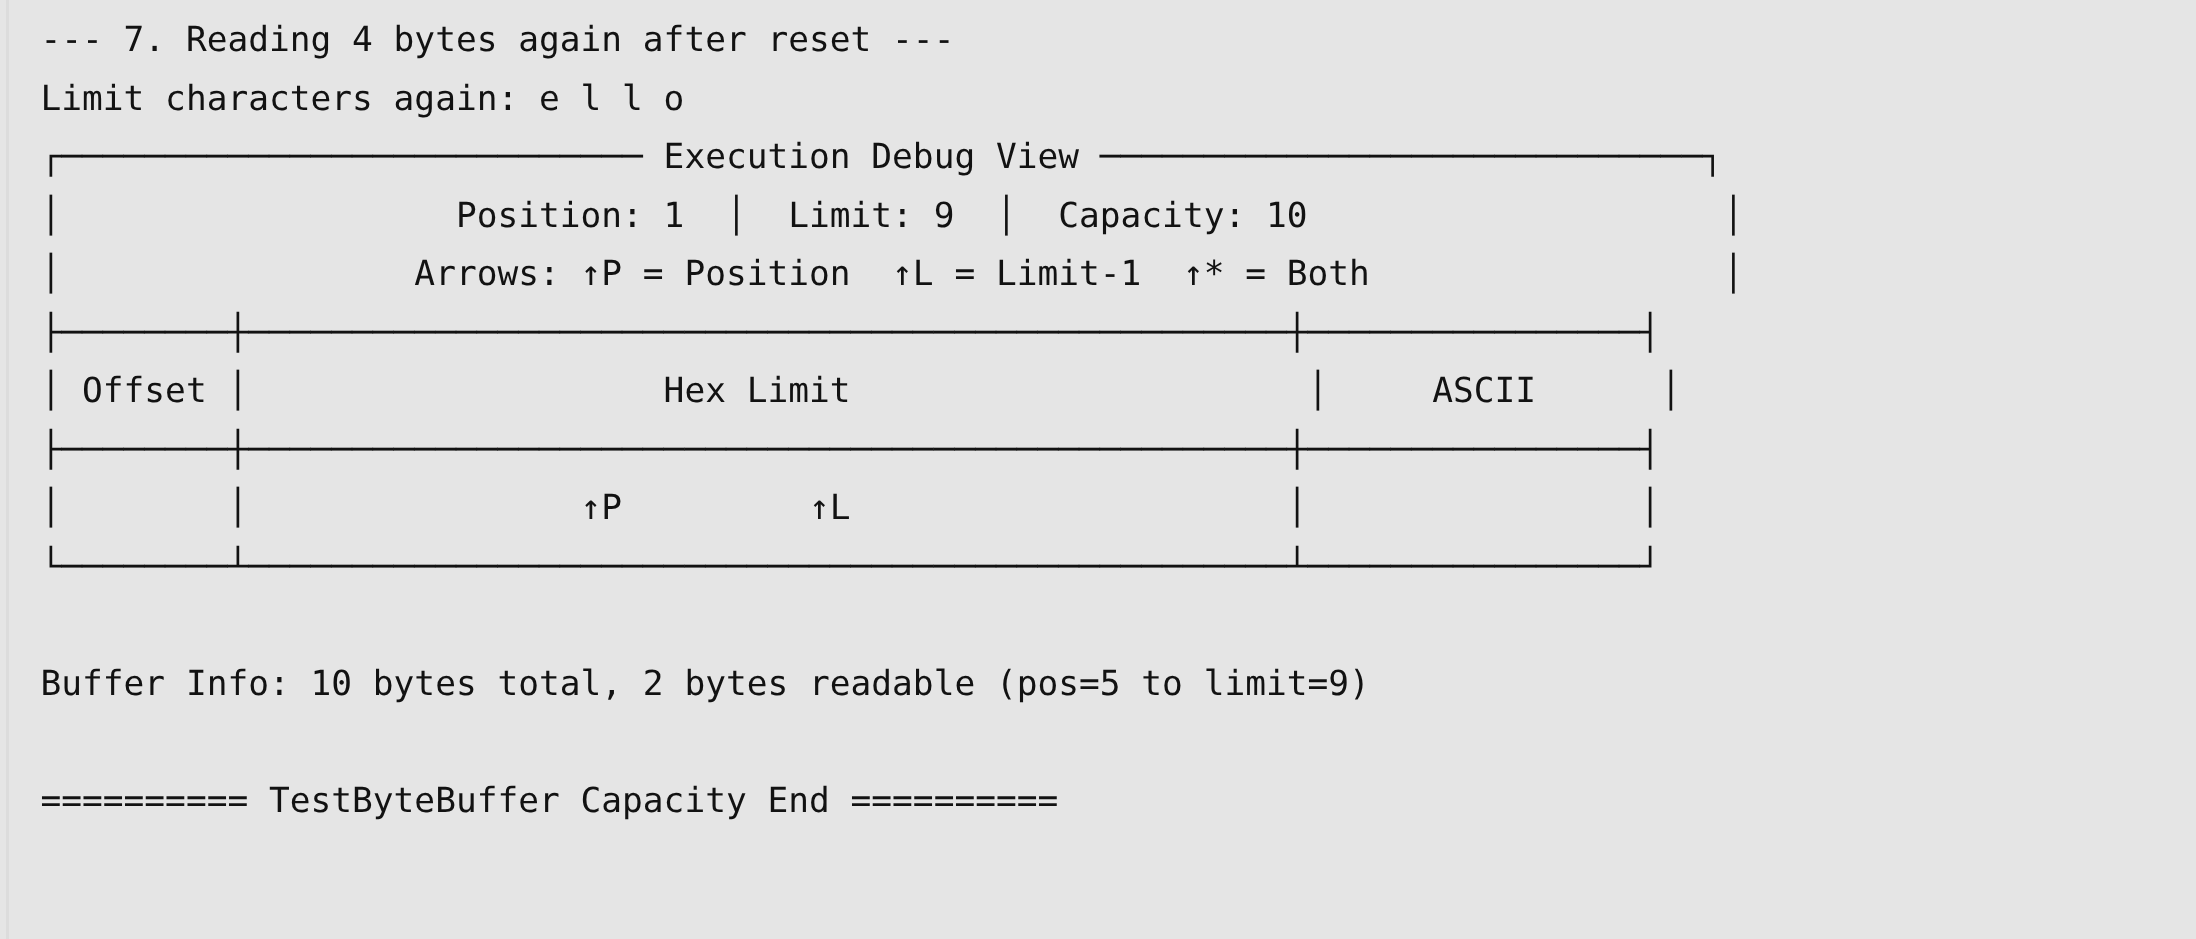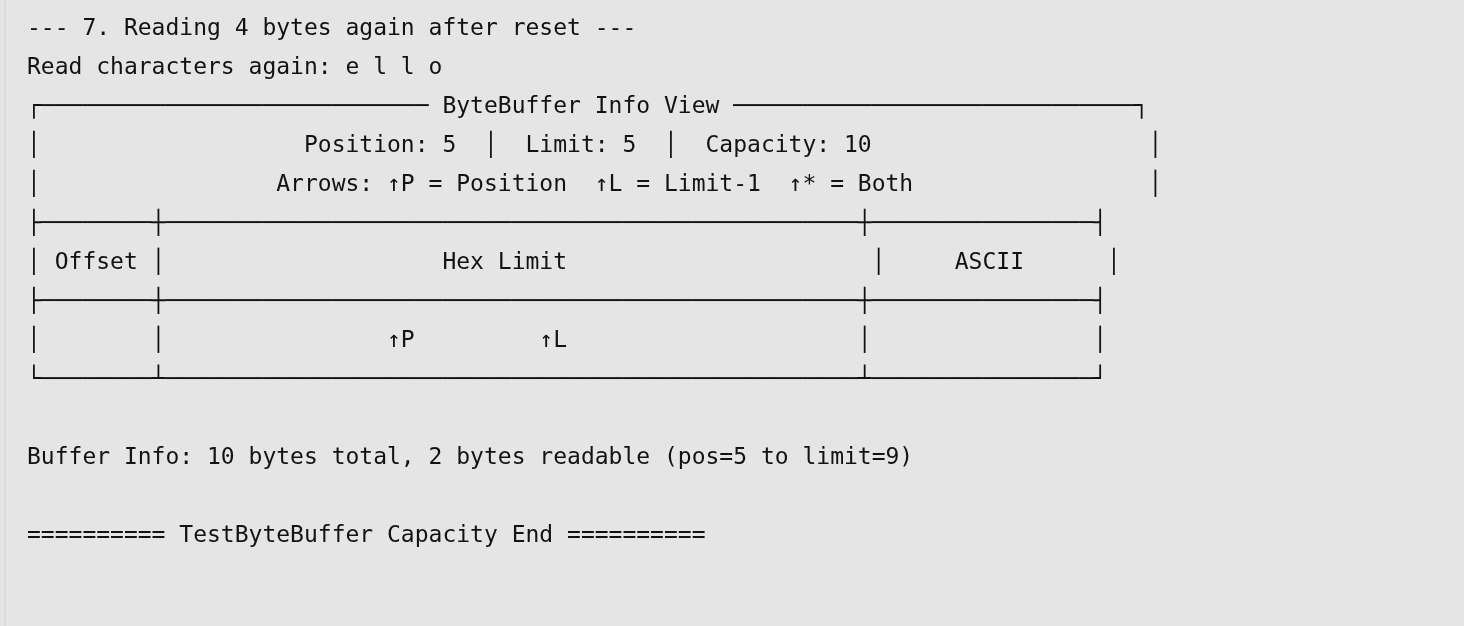--- a/index.html
+++ b/index.html
@@ -37,23 +37,23 @@
     white-space: pre;
   }
 </style>
 </head>
 <body>
 
 <div class="screen">
   <div class="edge-line"></div>
   <div class="terminal">
     <div class="line">--- 7. Reading 4 bytes again after reset ---</div>
-    <div class="line">Read characters again: e l l o</div>
-    <div class="line">┌──────────────────────────── ByteBuffer Info View ─────────────────────────────┐</div>
-    <div class="line">│                   Position: 5  │  Limit: 5  │  Capacity: 10                    │</div>
+    <div class="line">Limit characters again: e l l o</div>
+    <div class="line">┌──────────────────────────── Execution Debug View ─────────────────────────────┐</div>
+    <div class="line">│                   Position: 1  │  Limit: 9  │  Capacity: 10                    │</div>
     <div class="line">│                 Arrows: ↑P = Position  ↑L = Limit-1  ↑* = Both                 │</div>
     <div class="line">├────────┼──────────────────────────────────────────────────┼────────────────┤</div>
     <div class="line">│ Offset │                    Hex Limit                      │     ASCII      │</div>
     <div class="line">├────────┼──────────────────────────────────────────────────┼────────────────┤</div>
     <div class="line">│        │                ↑P         ↑L                     │                │</div>
     <div class="line">└────────┴──────────────────────────────────────────────────┴────────────────┘</div>
     <div class="line"></div>
     <div class="line">Buffer Info: 10 bytes total, 2 bytes readable (pos=5 to limit=9)</div>
     <div class="line"></div>
     <div class="line">========== TestByteBuffer Capacity End ==========</div>

